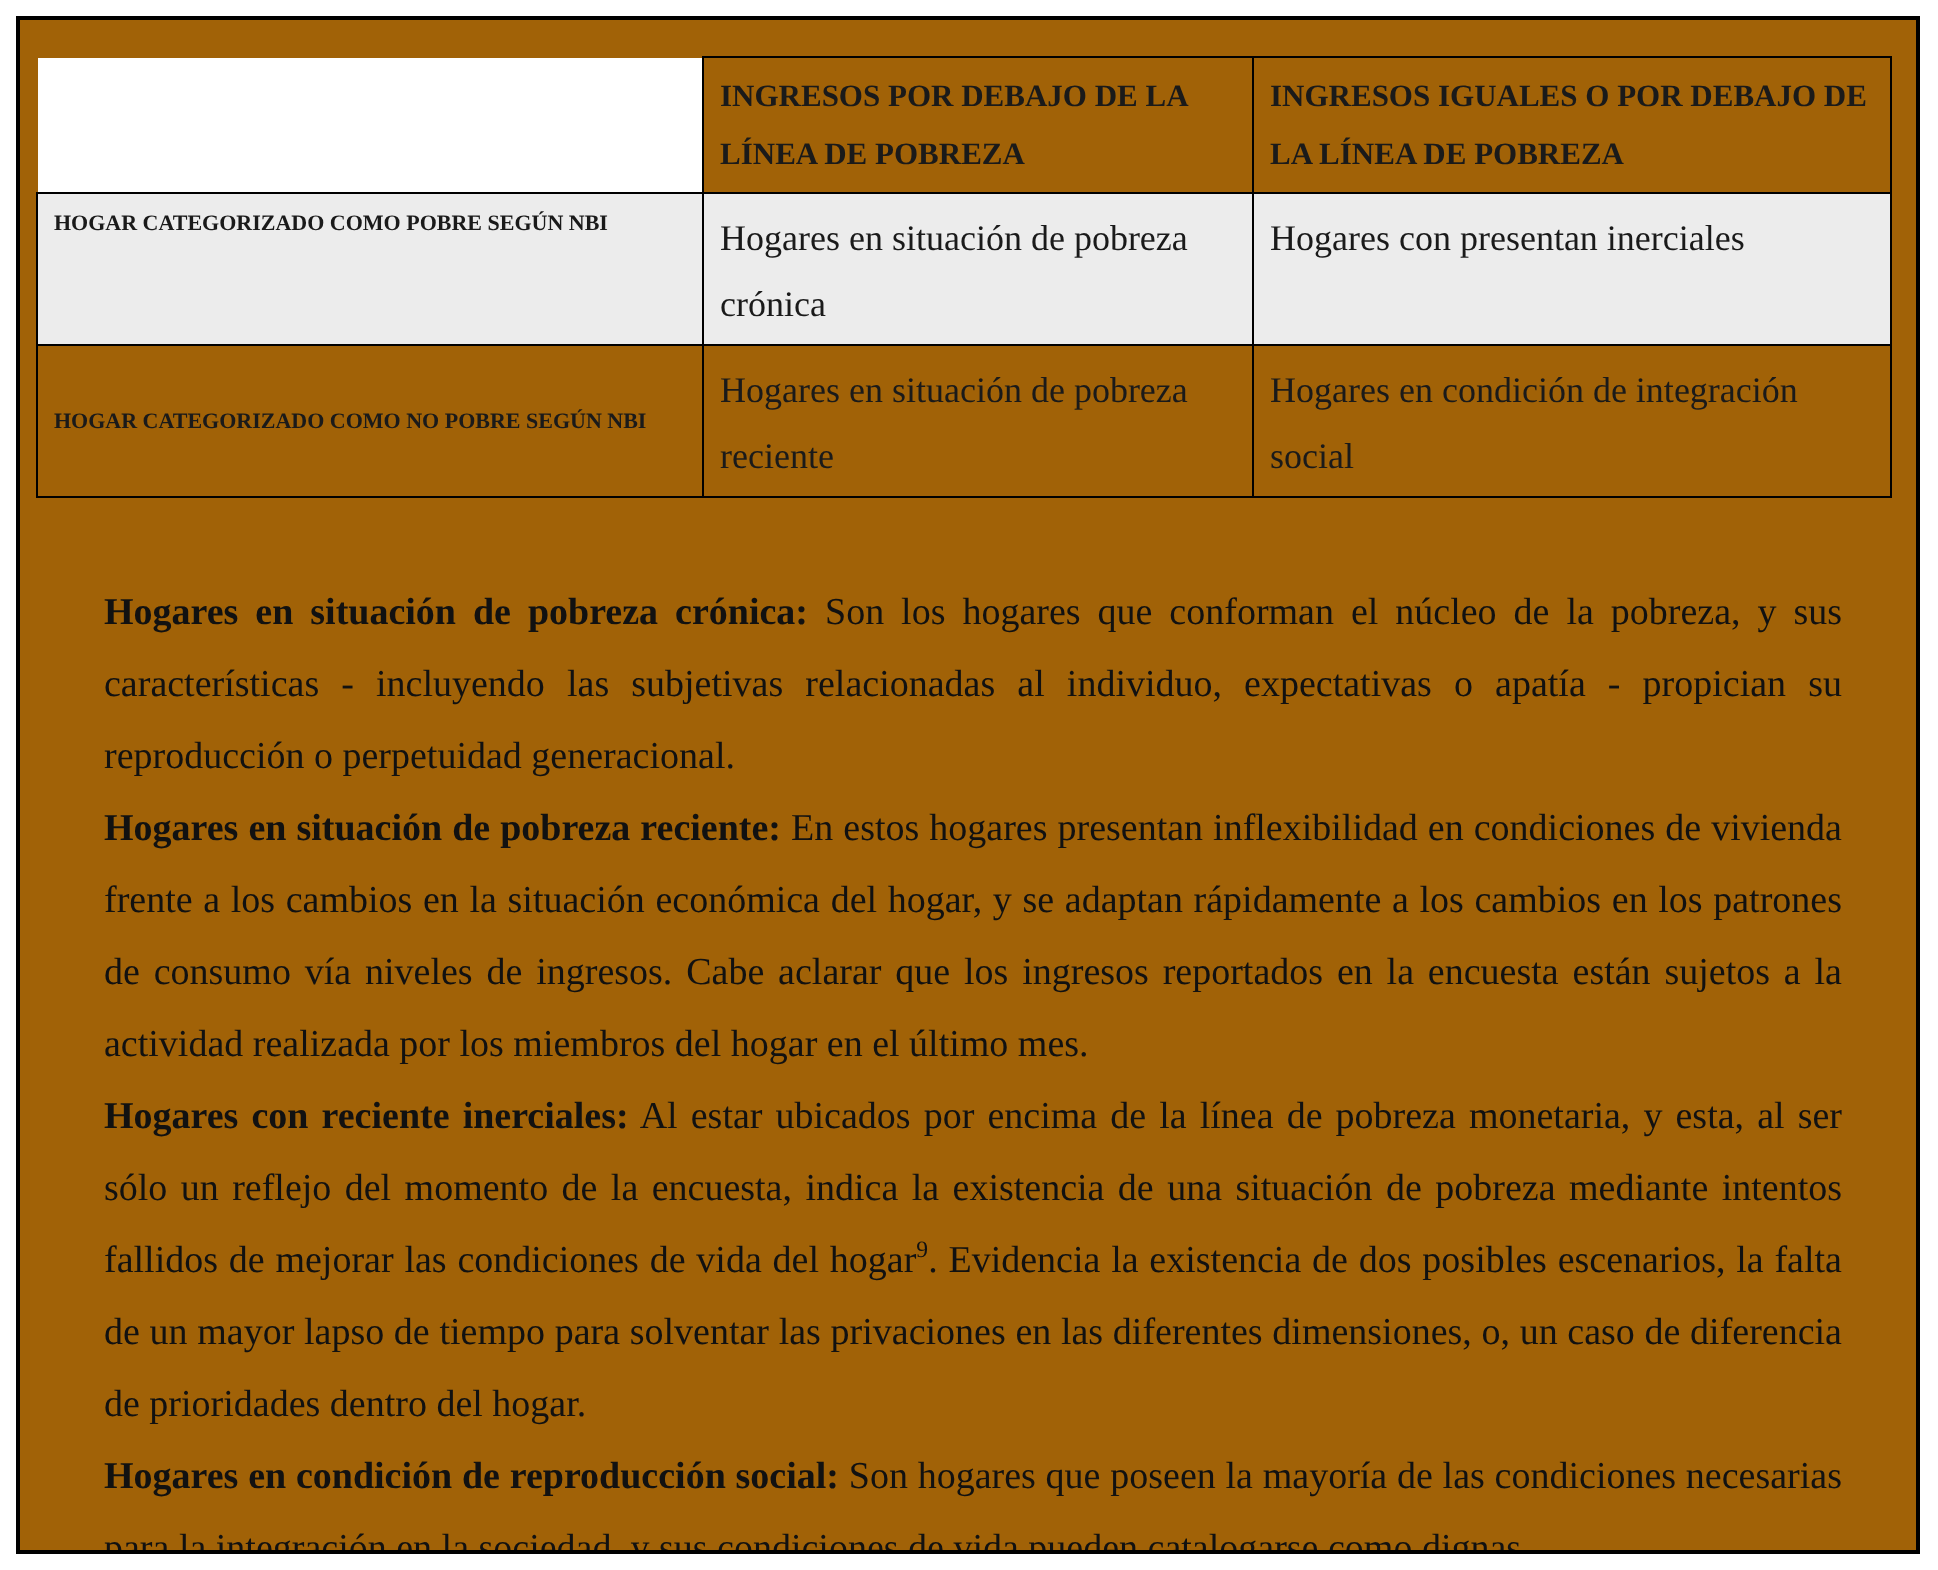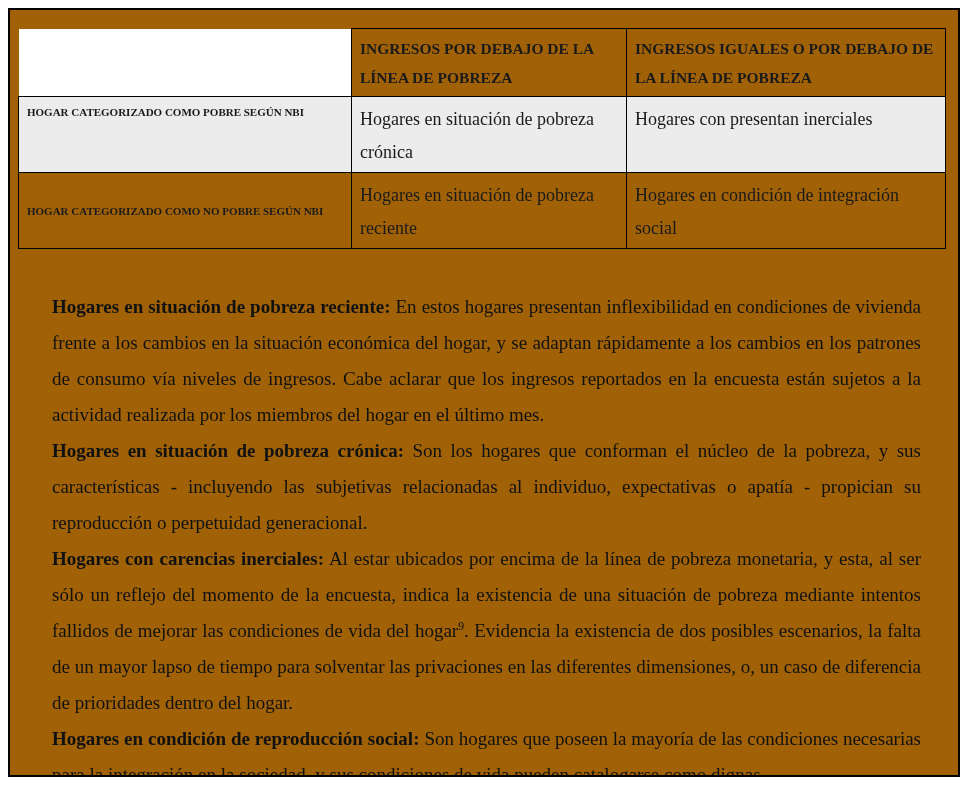--- a/index.html
+++ b/index.html
@@ -110,31 +110,31 @@
         <td class="rowlabel vmid">HOGAR CATEGORIZADO COMO NO POBRE SEGÚN NBI</td>
         <td class="cell">Hogares en situación de pobreza reciente</td>
         <td class="cell">Hogares en condición de integración social</td>
       </tr>
     </tbody>
       </table>
 
     <div class="definitions">
 
       <p>
+        <strong>Hogares en situación de pobreza crónica:</strong>
+        <span>Son los hogares que conforman el núcleo de la pobreza, y sus características - incluyendo las subjetivas relacionadas al individuo, expectativas o apatía - propician su reproducción o perpetuidad generacional.</span>
+      </p>
+
+      <p>
         <strong>Hogares en situación de pobreza reciente:</strong>
         <span>En estos hogares presentan inflexibilidad en condiciones de vivienda frente a los cambios en la situación económica del hogar, y se adaptan rápidamente a los cambios en los patrones de consumo vía niveles de ingresos. Cabe aclarar que los ingresos reportados en la encuesta están sujetos a la actividad realizada por los miembros del hogar en el último mes.</span>
       </p>
 
       <p>
-        <strong>Hogares en situación de pobreza crónica:</strong>
-        <span>Son los hogares que conforman el núcleo de la pobreza, y sus características - incluyendo las subjetivas relacionadas al individuo, expectativas o apatía - propician su reproducción o perpetuidad generacional.</span>
-      </p>
-
-      <p>
-        <strong>Hogares con carencias inerciales:</strong>
+        <strong>Hogares con reciente inerciales:</strong>
         <span>Al estar ubicados por encima de la línea de pobreza monetaria, y esta, al ser sólo un reflejo del momento de la encuesta, indica la existencia de una situación de pobreza mediante intentos fallidos de mejorar las condiciones de vida del hogar</span><sup class="fn">9</sup><span>. Evidencia la existencia de dos posibles escenarios, la falta de un mayor lapso de tiempo para solventar las privaciones en las diferentes dimensiones, o, un caso de diferencia de prioridades dentro del hogar.</span>
       </p>
 
       <p>
         <strong>Hogares en condición de reproducción social:</strong>
         <span>Son hogares que poseen la mayoría de las condiciones necesarias para la integración en la sociedad, y sus condiciones de vida pueden catalogarse como dignas.</span>
       </p>
 
     </div>
   </div>

